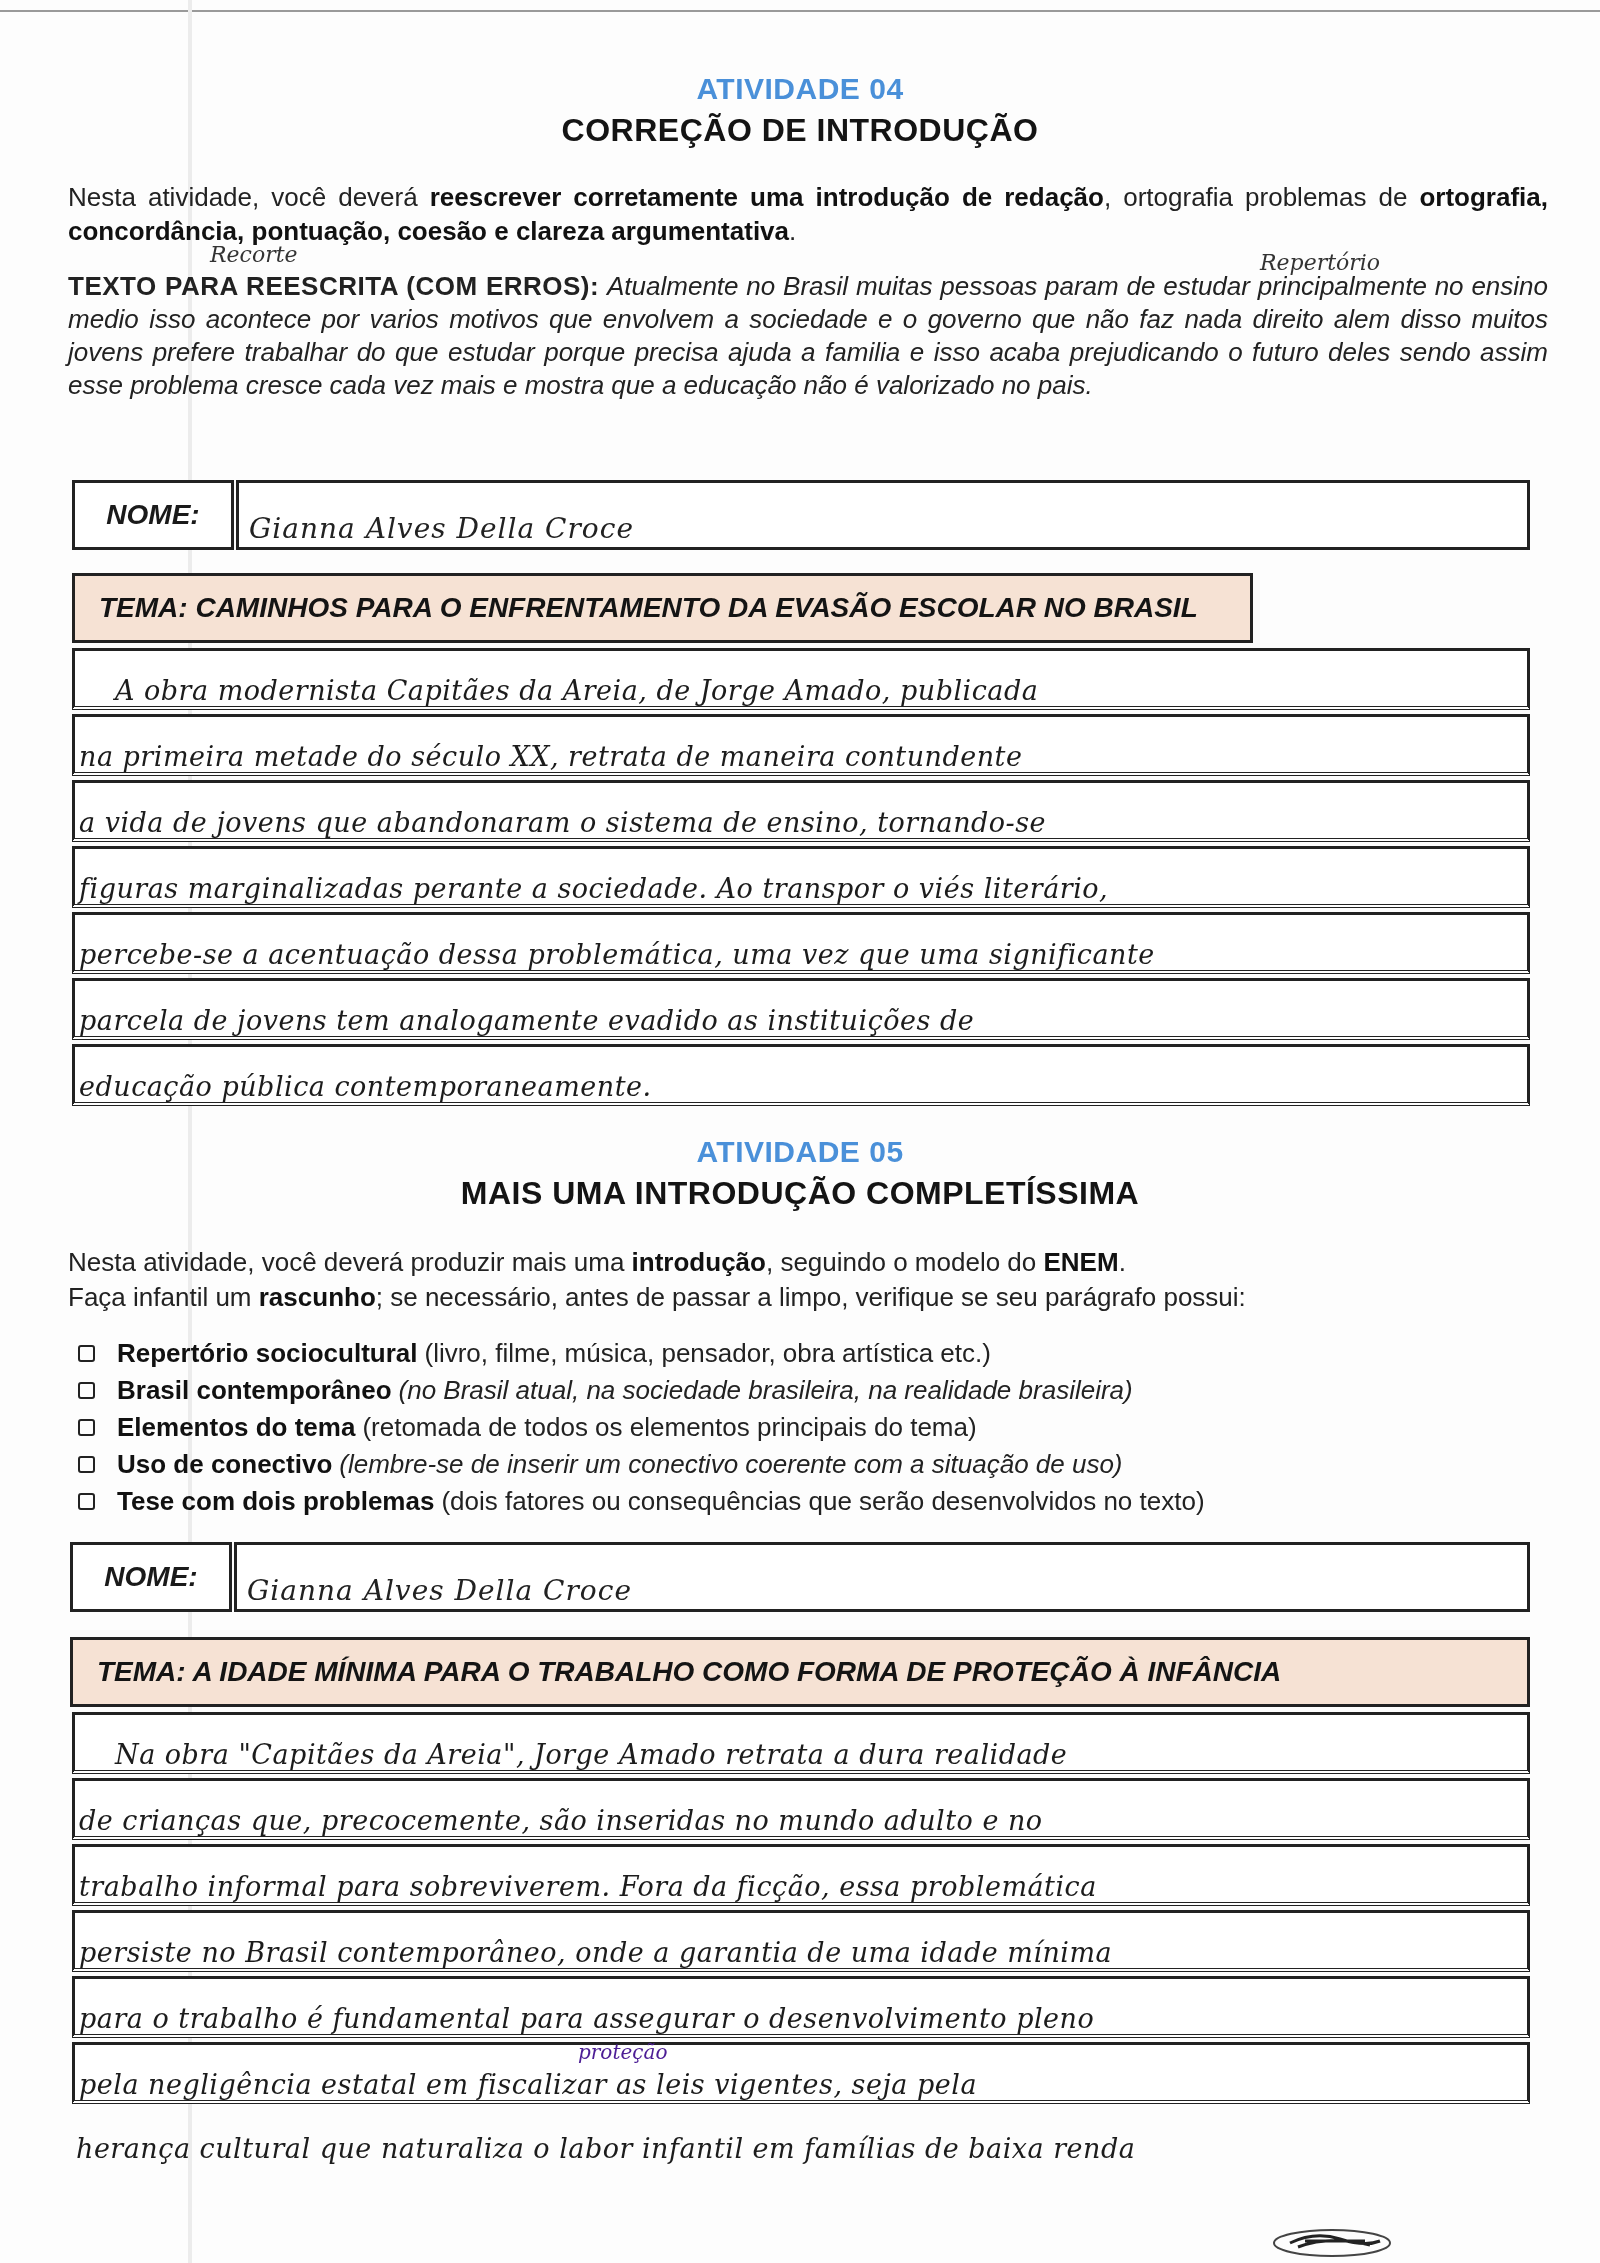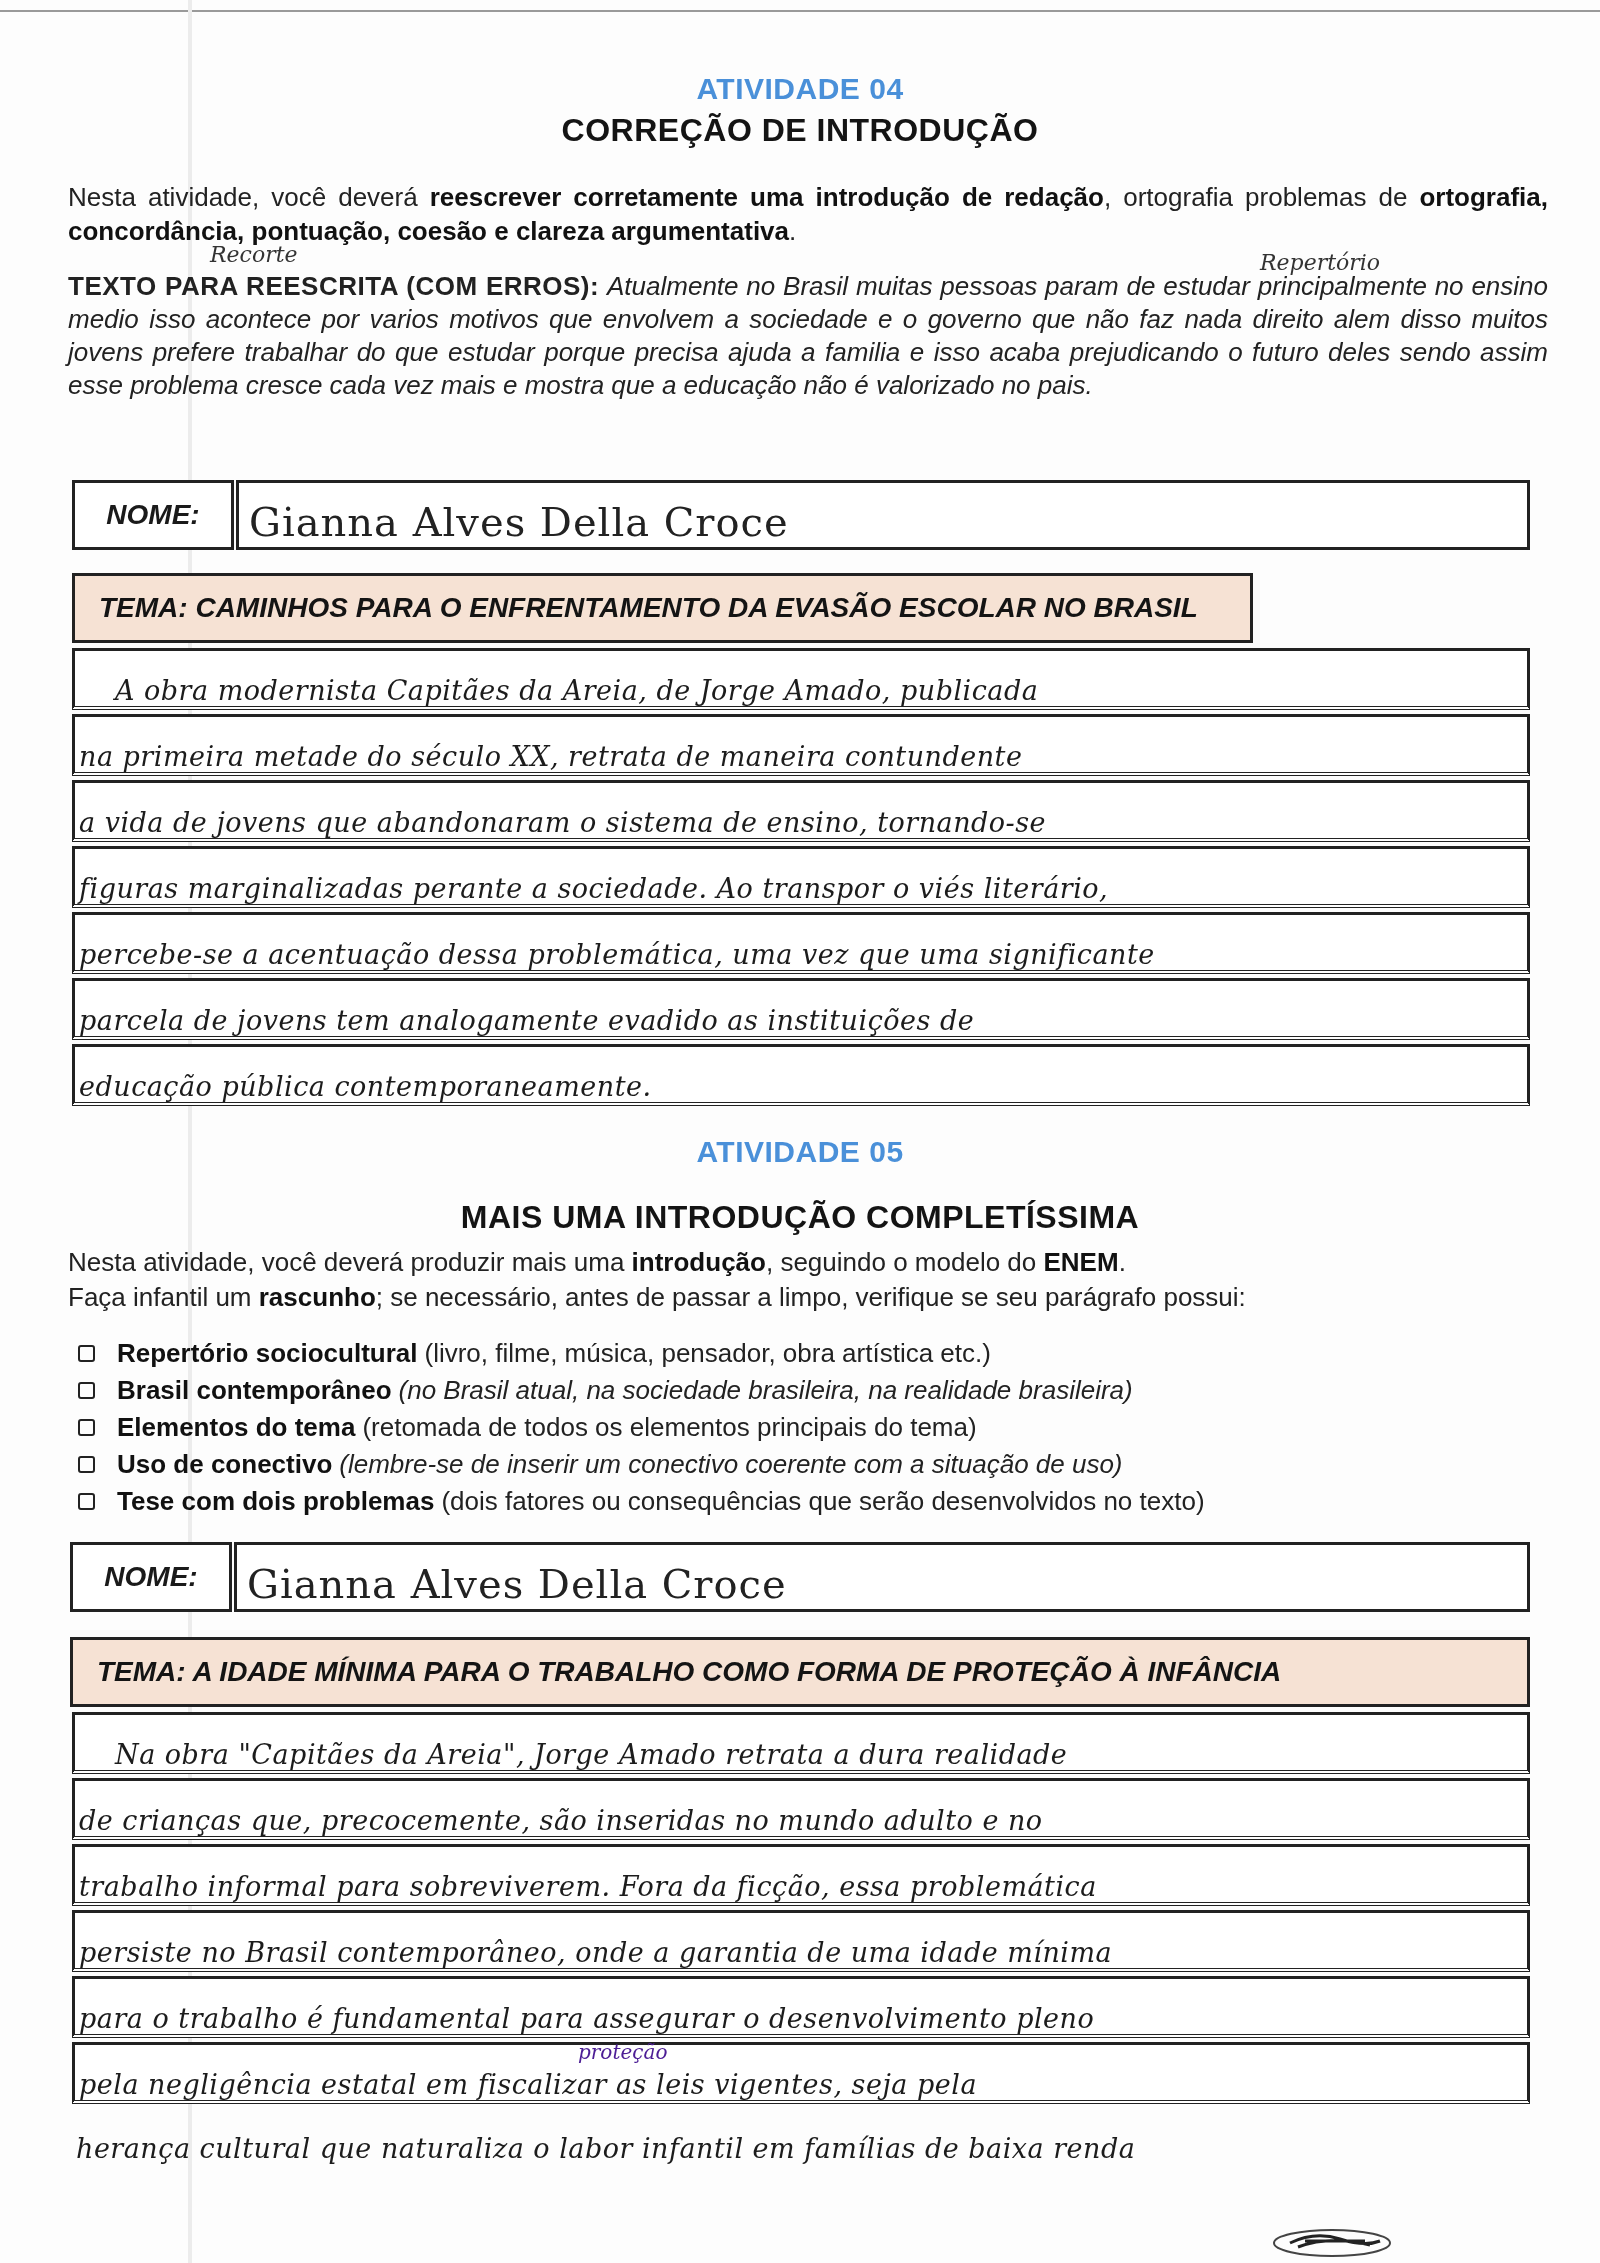--- a/index.html
+++ b/index.html
@@ -16,21 +16,21 @@
   .instr b { font-weight: bold; color: #111; }
 
   .texto { position: absolute; left: 68px; top: 270px; width: 1480px; font-size: 26px; line-height: 33px; color: #222; text-align: justify; }
   .texto .lbl { font-weight: bold; font-style: normal; letter-spacing: 0.5px; }
   .texto .body { font-style: italic; }
 
   .annot { position: absolute; font-family: "DejaVu Serif", serif; font-style: italic; font-size: 22px; color: #333; }
 
   .box { position: absolute; border: 3px solid #222; background: #fff; }
   .name-label { position: absolute; border: 3px solid #222; background: #fff; font-weight: bold; font-style: italic; font-size: 28px; display: flex; align-items: center; justify-content: center; }
-  .name-field { font-family: "DejaVu Serif", serif; font-size: 40px; color: #222; padding-left: 10px; display: flex; align-items: flex-end; padding-bottom: 2px; letter-spacing: 1px; }
+  .name-field { font-family: "DejaVu Serif", serif; font-style: italic; font-size: 28px; color: #222; padding-left: 10px; display: flex; align-items: flex-end; padding-bottom: 2px; letter-spacing: 1px; }
   .tema { position: absolute; border: 3px solid #222; background: #f6e2d4; font-weight: bold; font-style: italic; font-size: 28px; display: flex; align-items: center; padding-left: 24px; color: #141414; }
 
   .lines { position: absolute; left: 72px; width: 1458px; }
   .wline { position: relative; height: 62px; border: 3px solid #222; border-bottom: 4px double #222; margin-bottom: 4px; background: #fff; font-family: "DejaVu Serif", serif; font-style: italic; font-size: 27px; color: #1c1c1c; white-space: nowrap; overflow: visible; padding-left: 4px; display: flex; align-items: flex-end; padding-bottom: 0px; letter-spacing: 0.5px; }
   .wline.indent { padding-left: 40px; }
   .wline.free { border: none; background: transparent; }
 
   .checklist { position: absolute; left: 76px; top: 1335px; width: 1480px; text-align: center; }
   .check-item { display: flex; align-items: center; height: 37px; font-size: 26px; color: #222; }
   .checkbox { width: 17px; height: 17px; border: 2.5px solid #222; border-radius: 3px; margin-right: 22px; margin-left: 2px; flex-shrink: 0; }
@@ -70,21 +70,21 @@
   <div class="wline indent">A obra modernista Capitães da Areia, de Jorge Amado, publicada</div>
   <div class="wline">na primeira metade do século XX, retrata de maneira contundente</div>
   <div class="wline">a vida de jovens que abandonaram o sistema de ensino, tornando-se</div>
   <div class="wline">figuras marginalizadas perante a sociedade. Ao transpor o viés literário,</div>
   <div class="wline">percebe-se a acentuação dessa problemática, uma vez que uma significante</div>
   <div class="wline">parcela de jovens tem analogamente evadido as instituições de</div>
   <div class="wline">educação pública contemporaneamente.</div>
 </div>
 
 <div class="activity-label" style="top:1135px;">ATIVIDADE 05</div>
-<div class="activity-title" style="top:1175px;margin-top:24px;">MAIS UMA INTRODUÇÃO COMPLETÍSSIMA</div>
+<div class="activity-title" style="top:1175px;">MAIS UMA INTRODUÇÃO COMPLETÍSSIMA</div>
 
 <div class="instr" style="top:1245px;">
   <span>Nesta atividade, você deverá produzir mais uma </span><b>introdução</b><span>, seguindo o modelo do </span><b>ENEM</b><span>.</span>
 </div>
 <div class="instr" style="top:1280px;">
   <span>Faça infantil um </span><b>rascunho</b><span>; se necessário, antes de passar a limpo, verifique se seu parágrafo possui:</span>
 </div>
 
 <div class="checklist">
   <div class="check-item">

